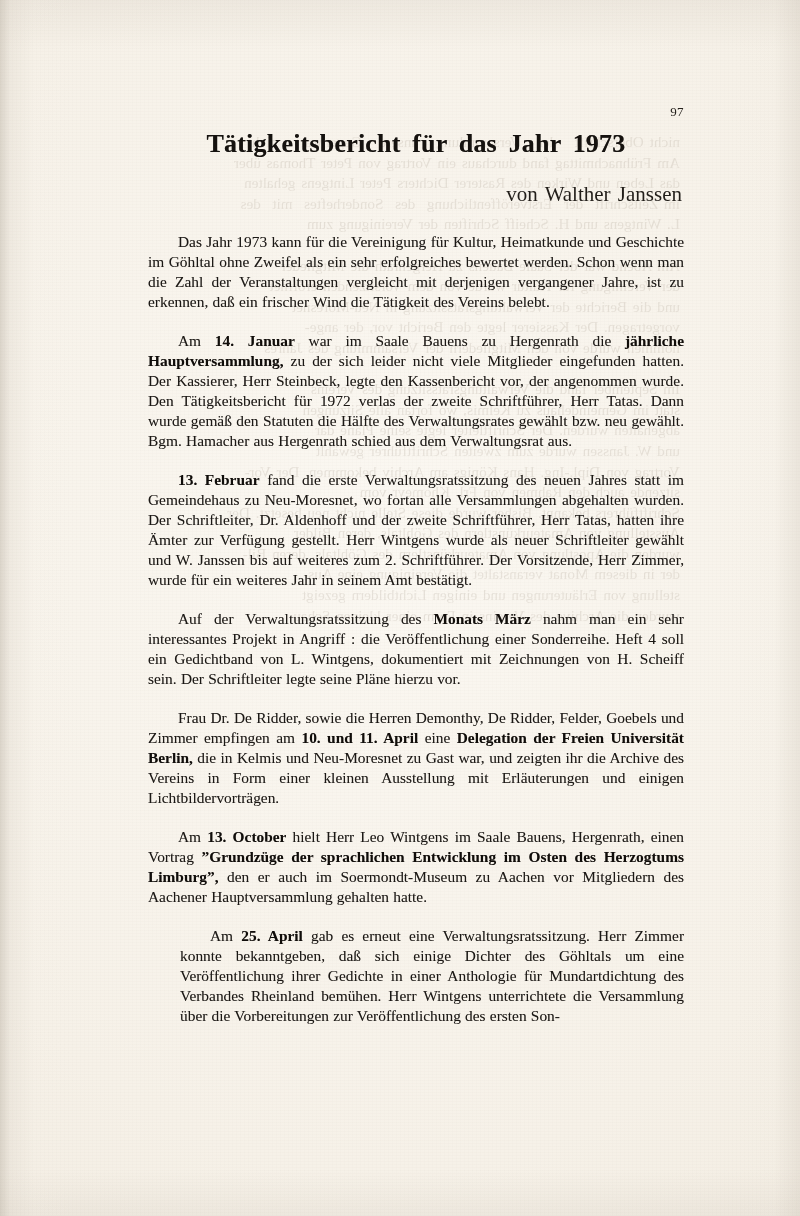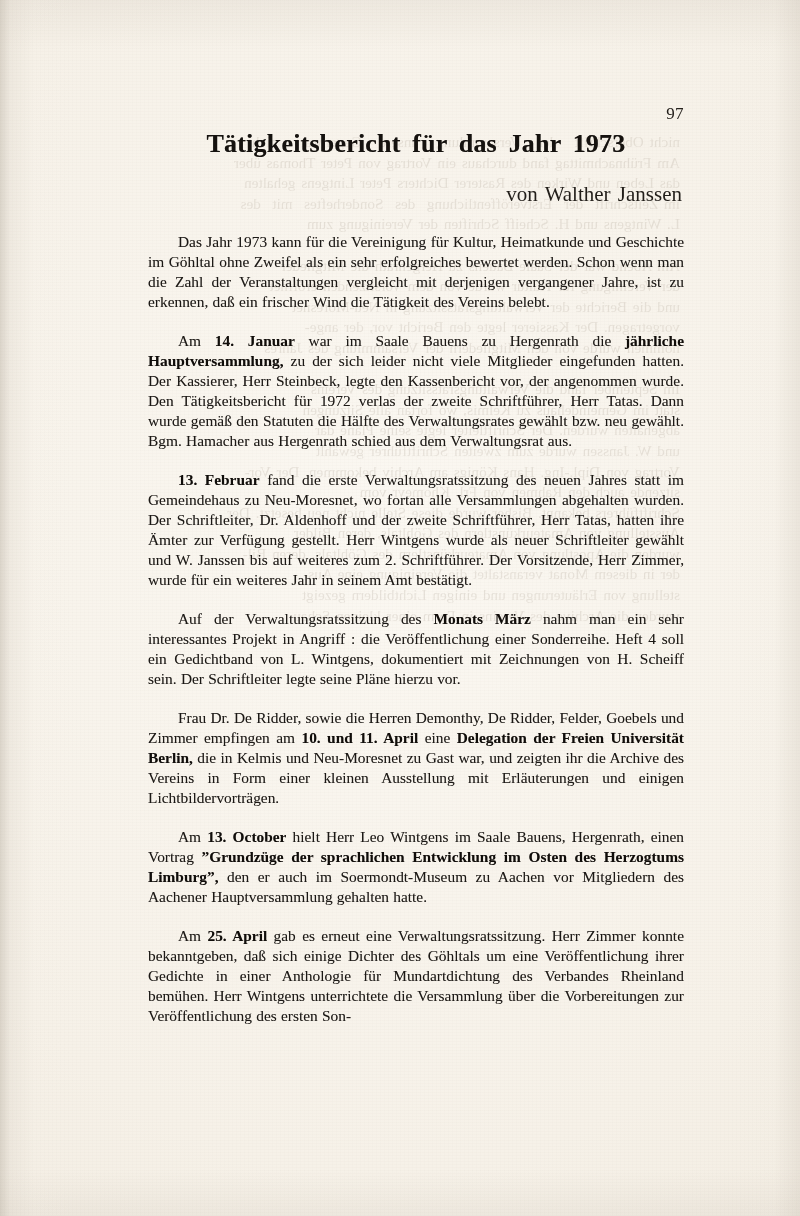--- a/index.html
+++ b/index.html
@@ -74,21 +74,21 @@
     left: 148px;
     top: 0;
     width: 536px;
     height: 1216px;
   }
 
   .folio {
     position: absolute;
     right: 0px;
     top: 104px;
-    font-size: 17px;
+    font-size: 13px;
     letter-spacing: 0.4px;
     color: #24201c;
   }
 
   h1.doc-title {
     position: absolute;
     left: 0;
     top: 129px;
     width: 536px;
     margin: 0;
@@ -120,21 +120,21 @@
   p.para {
     margin: 0 0 19px 0;
     font-size: 15.4px;
     line-height: 20px;
     text-align: justify;
     text-indent: 30px;
     color: #1b1815;
     word-spacing: 0.4px;
     text-shadow: 0 0 0.45px rgba(25,20,16,0.30);
   }
-  p.para:last-child { margin-bottom: 0; }
+  p.para:last-child { margin-bottom: 0; margin-left: 32px; }
   p.para b { font-weight: bold; color: #100d0a; }
 
   
   p.para { -webkit-font-smoothing: antialiased; }
 </style>
 </head>
 <body>
 
 <div id="page">
 

